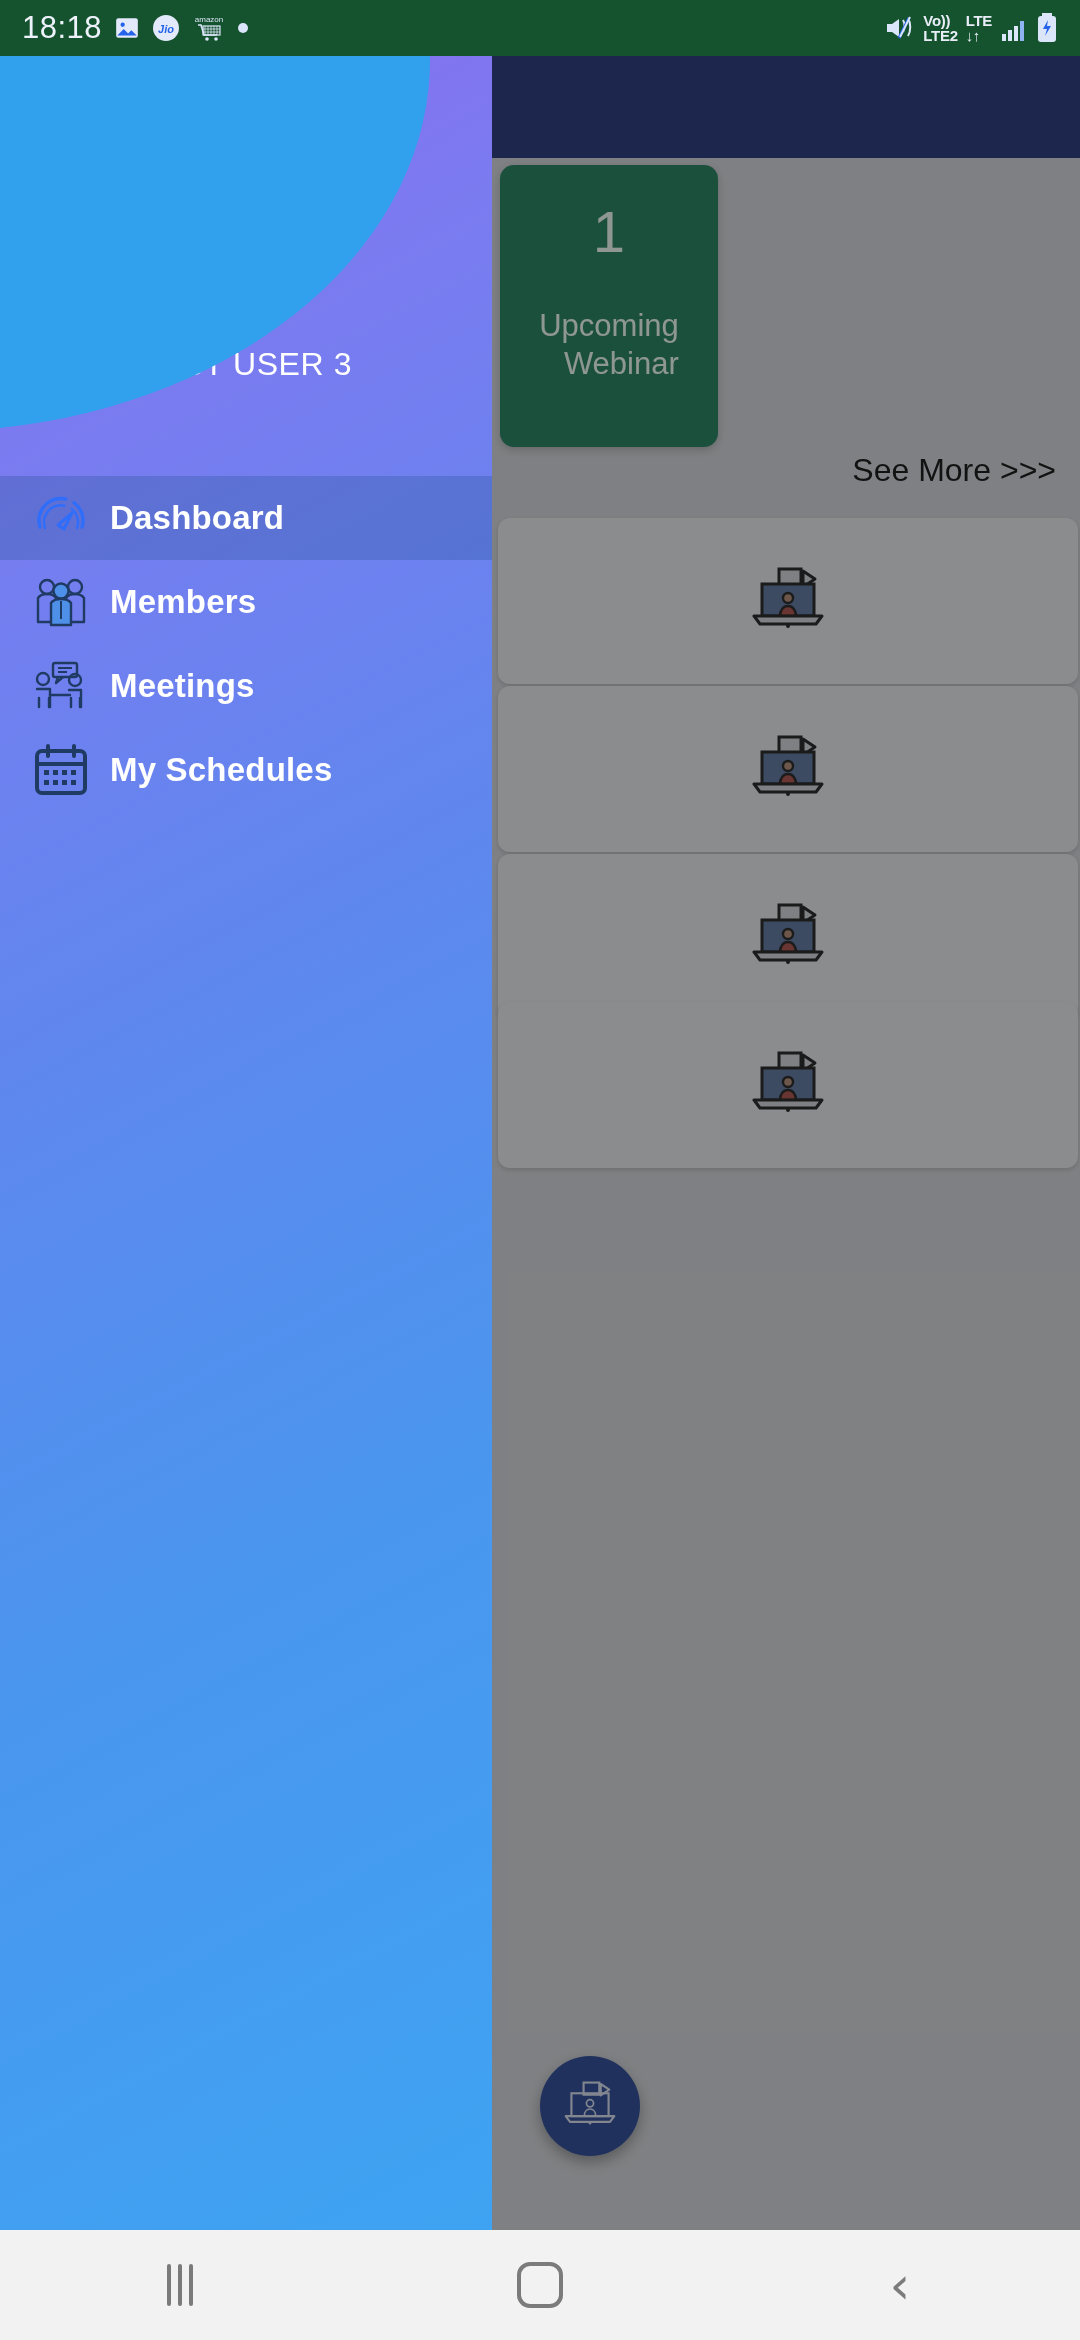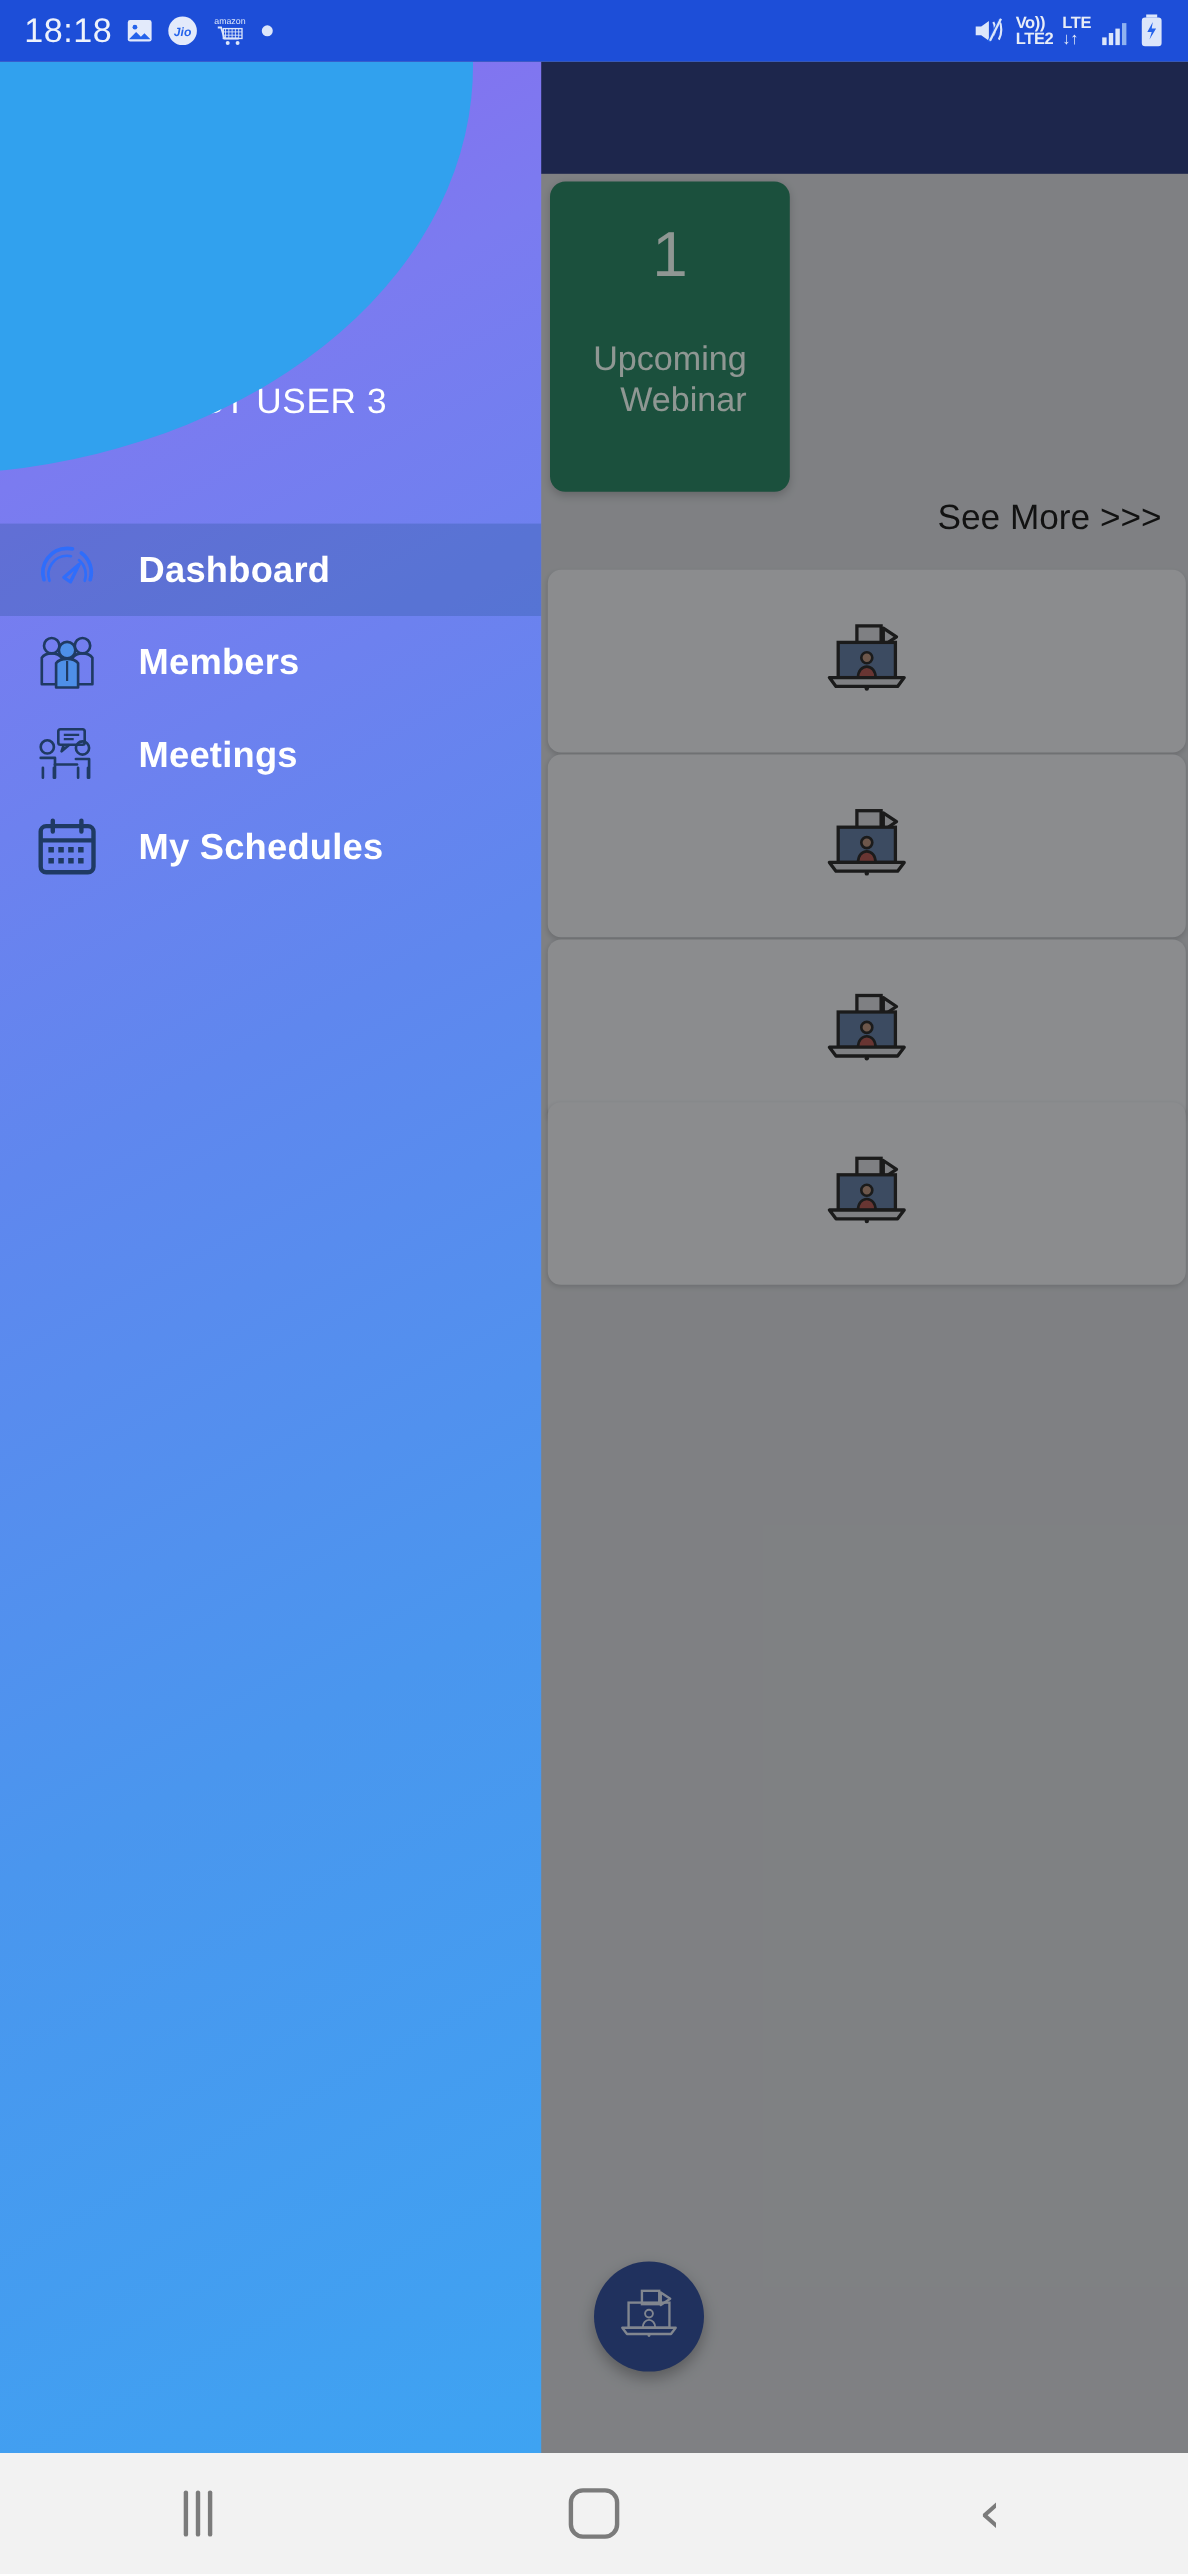--- a/index.html
+++ b/index.html
@@ -7,21 +7,21 @@
     width:1080px; height:2340px;
     background:#6f6f6f;
     font-family:"Liberation Sans","DejaVu Sans",sans-serif;
     overflow:hidden;
   }
   #screen{ position:relative; width:1080px; height:2340px; overflow:hidden; background:#9aa0a6; }
 
   
   #status-bar{
     position:absolute; left:0; top:0; width:1080px; height:56px;
-    background:#1d4ed8; color:#e8edf7; display:flex; align-items:center;
+    background:#14532d; color:#e8edf7; display:flex; align-items:center;
     padding:0 22px; z-index:60;
   }
   #status-left{ display:flex; align-items:center; gap:12px; }
   #status-right{ margin-left:auto; display:flex; align-items:flex-end; gap:8px; }
   .clock{ font-size:31px; letter-spacing:0.5px; color:#eef2fb; font-weight:400; }
   .sb-ic{ display:flex; align-items:center; justify-content:center; }
   .lte-stack{ display:flex; flex-direction:column; line-height:1; font-size:15px; font-weight:700; letter-spacing:-.3px; }
   .sb-dot{ width:10px; height:10px; border-radius:50%; background:#dce6fa; }
 
   
@@ -81,21 +81,21 @@
   .user-name{
     position:absolute; left:0; top:290px; width:100%; text-align:center;
     font-size:32px; color:#ffffff; letter-spacing:.6px;
   }
   .menu{ position:absolute; left:0; top:420px; width:492px; }
   .menu-item{
     display:flex; align-items:center; height:84px; padding-left:22px;
   }
   .menu-item.active{ background:rgba(12,70,120,.22); }
   .menu-icon{ width:78px; display:flex; align-items:center; justify-content:center; }
-  .menu-label{ font-size:33px; color:#ffffff; font-weight:700; margin-left:26px; letter-spacing:.2px; }
+  .menu-label{ font-size:33px; color:#ffffff; font-weight:700; margin-left:10px; letter-spacing:.2px; }
 
   
   #nav-bar{
     position:absolute; left:0; bottom:0; width:1080px; height:110px; background:#f2f2f2;
     display:flex; align-items:center; justify-content:space-around; z-index:70;
   }
   .nav-btn{ width:180px; height:110px; display:flex; align-items:center; justify-content:center; }
   .recents{ display:flex; gap:7px; }
   .recents i{ display:block; width:4px; height:42px; background:#7b7b7b; border-radius:2px; }
   .homeb{ width:46px; height:46px; border:4px solid #7b7b7b; border-radius:13px; }

